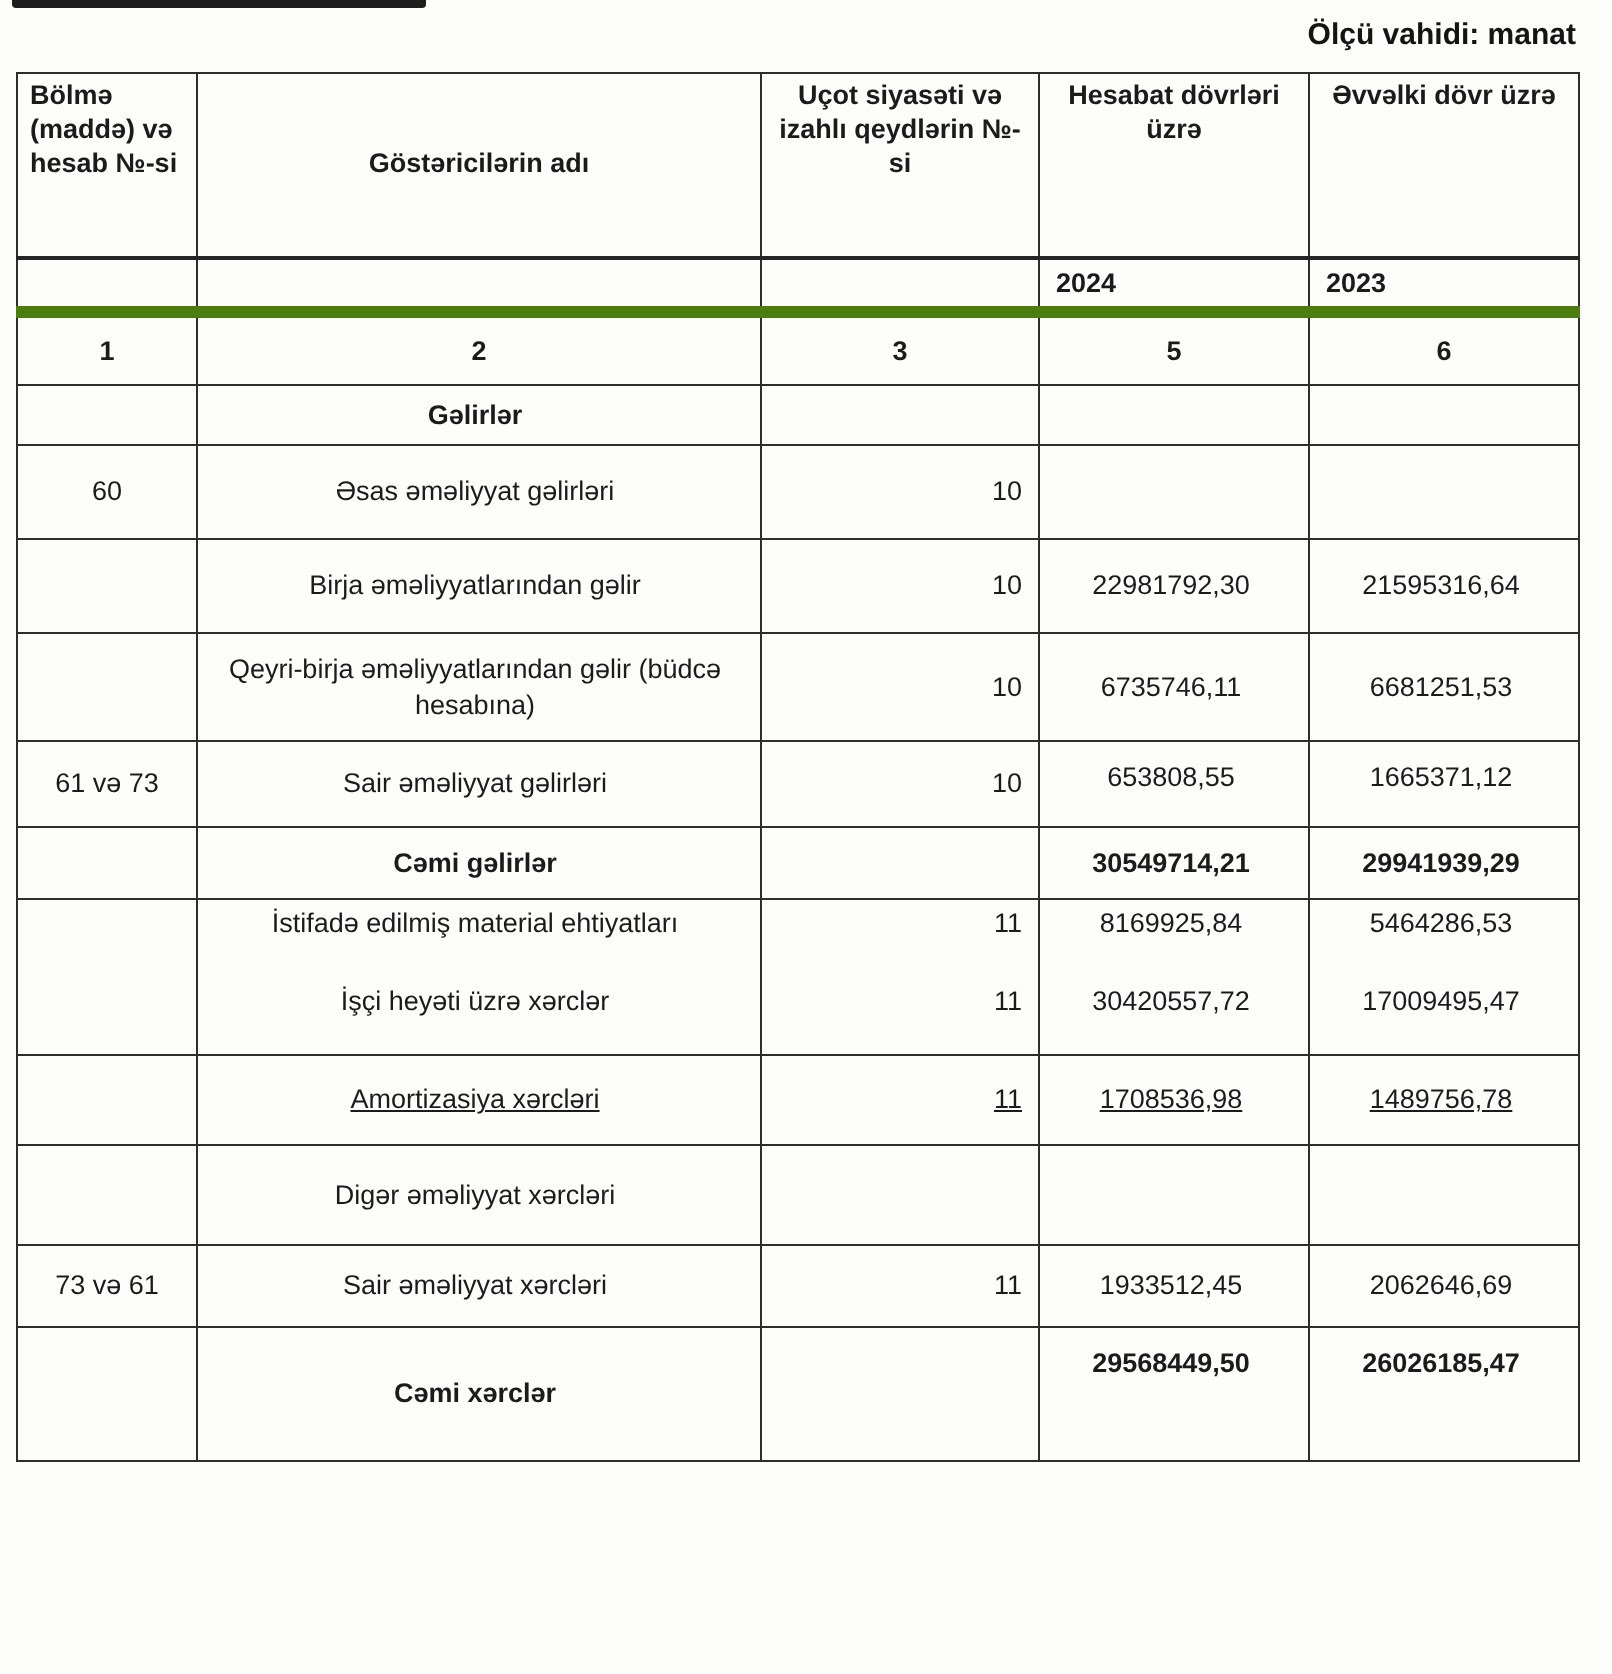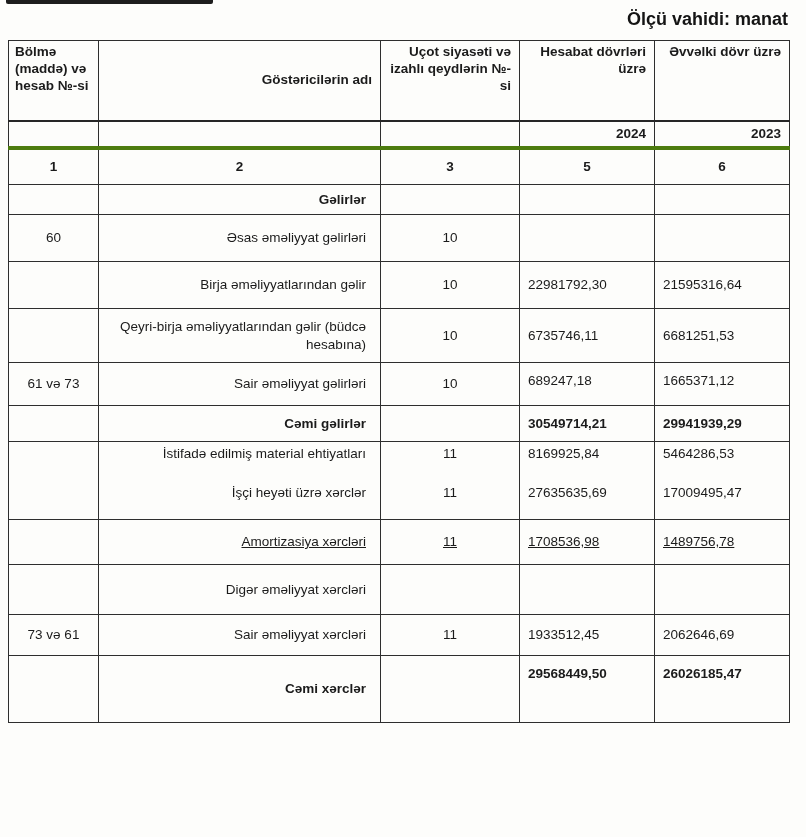--- a/index.html
+++ b/index.html
@@ -18,65 +18,65 @@
   .scan-artifact {
     position: absolute;
     left: 6px; top: 0;
     width: 207px; height: 4px;
     background: #1d1d1d;
     border-radius: 0 0 2px 2px;
   }
   .unit-label {
     text-align: right;
     font-weight: bold;
-    font-size: 18px;
+    font-size: 15px;
     padding: 9px 18px 10px 0;
     color: #141414;
   }
   table.report-table {
     border-collapse: collapse;
     table-layout: fixed;
     margin-left: 8px;
     width: 781px;
   }
   .report-table th, .report-table td {
     border: 1px solid #2e2e2e;
     font-size: 13.5px;
     padding: 3px 8px;
     overflow: hidden;
   }
   thead th {
     font-weight: bold;
     vertical-align: top;
-    text-align: right;
+    text-align: center;
     padding-top: 6px;
     line-height: 1.25;
   }
-  thead tr.header-row { height: 80px; }
+  thead tr.header-row { height: 92px; }
   th.th-section { text-align: left; padding-left: 6px; }
   th.th-name { vertical-align: middle; }
   tr.year-row { height: 27px; }
   tr.year-row td {
     font-weight: bold;
-    text-align: right;
+    text-align: left;
     vertical-align: middle;
     border-top: 2px solid #262626;
-    border-bottom: 4px solid #4d7c0f;
+    border-bottom: 6px solid #4d7c0f;
   }
   tr.number-row { height: 37px; }
   tr.number-row td {
     font-weight: bold;
     text-align: center;
     vertical-align: middle;
   }
   tbody td { vertical-align: middle; line-height: 1.3; }
   td.col-section  { text-align: center; }
-  td.col-name     { text-align: right; padding-left: 10px; padding-right: 14px; }
-  td.col-note     { text-align: center; }
-  td.col-current, td.col-previous { text-align: left; padding-right: 11px; }
+  td.col-name     { text-align: center; padding-left: 10px; padding-right: 14px; }
+  td.col-note     { text-align: right; }
+  td.col-current, td.col-previous { text-align: center; padding-right: 11px; }
   tr.row-section .col-name { font-weight: bold; }
   tr.row-total .col-name,
   tr.row-total .col-current,
   tr.row-total .col-previous { font-weight: bold; }
   
   tbody tr:nth-child(1)  { height: 30px; }  
   tbody tr:nth-child(2)  { height: 47px; margin-left: 32px; }
   tbody tr:nth-child(3)  { height: 47px; }
   tbody tr:nth-child(4)  { height: 54px; }
   tbody tr:nth-child(5)  { height: 43px; }
@@ -163,42 +163,42 @@
           <td class="col-section"></td>
           <td class="col-name">Qeyri-birja əməliyyatlarından gəlir (büdcə hesabına)</td>
           <td class="col-note">10</td>
           <td class="col-current">6735746,11</td>
           <td class="col-previous">6681251,53</td>
         </tr>
         <tr class="row-item">
           <td class="col-section">61 və 73</td>
           <td class="col-name">Sair əməliyyat gəlirləri</td>
           <td class="col-note">10</td>
-          <td class="col-current">689247,18</td>
+          <td class="col-current">653808,55</td>
           <td class="col-previous">1665371,12</td>
         </tr>
         <tr class="row-total">
           <td class="col-section"></td>
           <td class="col-name">Cəmi gəlirlər</td>
           <td class="col-note"></td>
           <td class="col-current">30549714,21</td>
           <td class="col-previous">29941939,29</td>
         </tr>
         <tr class="row-item">
           <td class="col-section"></td>
           <td class="col-name">İstifadə edilmiş material ehtiyatları</td>
           <td class="col-note">11</td>
           <td class="col-current">8169925,84</td>
           <td class="col-previous">5464286,53</td>
         </tr>
         <tr class="row-item">
           <td class="col-section"></td>
           <td class="col-name">İşçi heyəti üzrə xərclər</td>
           <td class="col-note">11</td>
-          <td class="col-current">27635635,69</td>
+          <td class="col-current">30420557,72</td>
           <td class="col-previous">17009495,47</td>
         </tr>
         <tr class="row-item">
           <td class="col-section"></td>
           <td class="col-name">Amortizasiya xərcləri</td>
           <td class="col-note">11</td>
           <td class="col-current">1708536,98</td>
           <td class="col-previous">1489756,78</td>
         </tr>
         <tr class="row-item">

